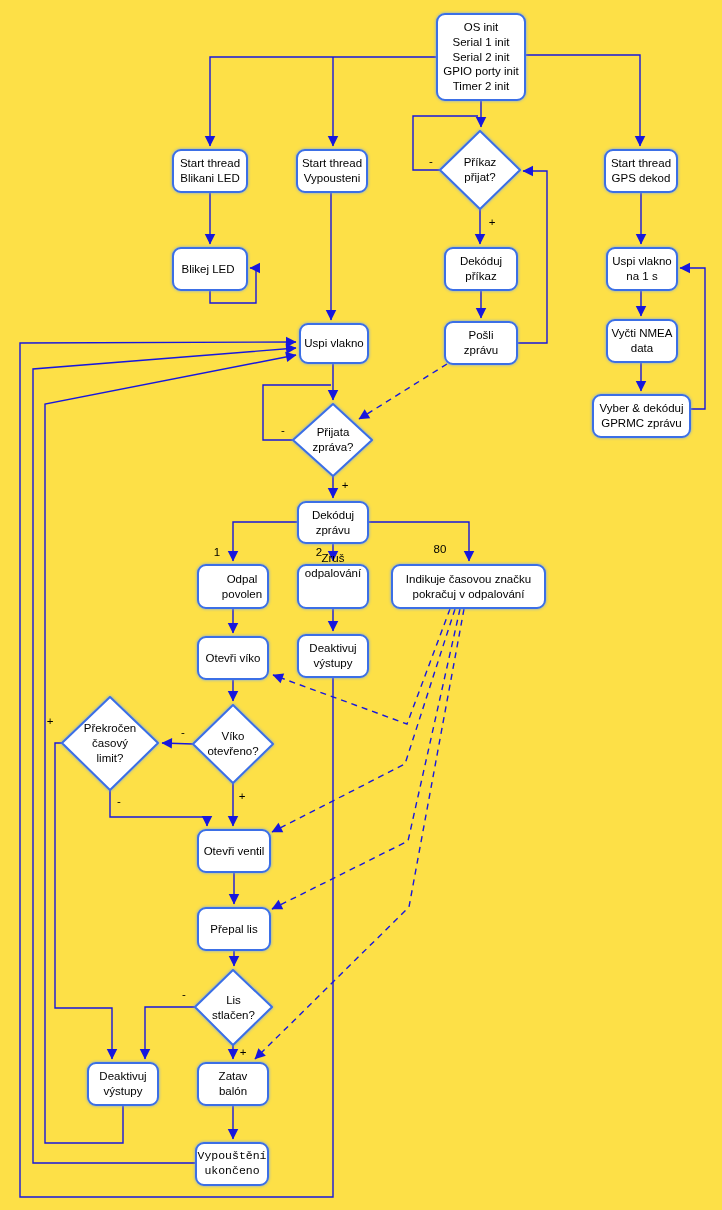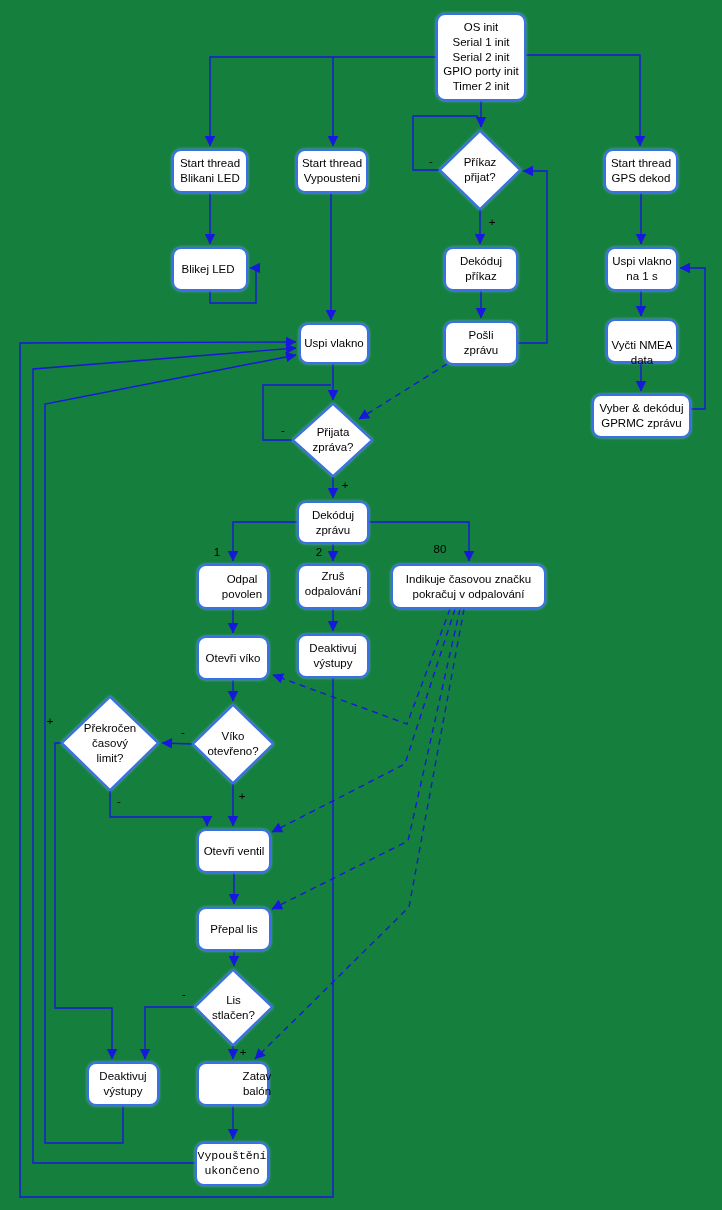--- a/index.html
+++ b/index.html
@@ -1,16 +1,16 @@
 <!DOCTYPE html>
 <html><head>
 <meta charset="utf-8">
 <style>
   html,body{margin:0;padding:0;background:#ffffff;}
-  .canvas{position:relative;width:722px;height:1210px;background:#15803d;overflow:hidden;
+  .canvas{position:relative;width:722px;height:1210px;background:#fde047;overflow:hidden;
           font-family:"Liberation Sans",sans-serif;}
   svg.wires{position:absolute;left:0;top:0;}
   .node{fill:#ffffff;stroke:#3b6fe6;stroke-width:2;filter:drop-shadow(0 0 1.5px rgba(110,160,245,.95));}
   .edge{fill:none;stroke:#1717dd;stroke-width:1.4;}
   .edge.dashed{stroke-dasharray:6 5;}
   .node-label{position:absolute;display:flex;align-items:center;justify-content:center;
               text-align:center;white-space:pre-line;font-size:11.5px;line-height:1.28;color:#000;}
   .edge-label{position:absolute;transform:translate(-50%,-50%);font-size:11.5px;color:#000;}
 </style>
 </head>
@@ -112,49 +112,49 @@
   <div class="node-label" style="left:605px;top:150px;width:72px;height:42px;">Start thread
 GPS dekod</div>
   <div class="node-label" style="left:173px;top:248px;width:70px;height:42px;">Blikej LED</div>
   <div class="node-label" style="left:445px;top:248px;width:72px;height:42px;">Dekóduj
 příkaz</div>
   <div class="node-label" style="left:607px;top:248px;width:70px;height:42px;">Uspi vlakno
 na 1 s</div>
   <div class="node-label" style="left:300px;top:324px;width:68px;height:39px;">Uspi vlakno</div>
   <div class="node-label" style="left:445px;top:322px;width:72px;height:42px;">Pošli
 zprávu</div>
-  <div class="node-label" style="left:607px;top:332px;width:70px;height:42px;">Vyčti NMEA
+  <div class="node-label" style="left:607px;top:320px;width:70px;height:42px;">Vyčti NMEA
 data</div>
   <div class="node-label" style="left:293px;top:404px;width:80px;height:72px;">Přijata
 zpráva?</div>
   <div class="node-label" style="left:593px;top:395px;width:97px;height:42px;">Vyber &amp; dekóduj
 GPRMC zprávu</div>
   <div class="node-label" style="left:298px;top:502px;width:70px;height:41px;">Dekóduj
 zprávu</div>
   <div class="node-label" style="left:198px;top:565px;width:70px;height:43px;padding-left:9px;">Odpal
 povolen</div>
-  <div class="node-label" style="left:298px;top:565px;width:70px;height:38px;text-align:center;">Zruš
+  <div class="node-label" style="left:298px;top:547px;width:70px;height:38px;text-align:center;">Zruš
 odpalování</div>
   <div class="node-label" style="left:392px;top:565px;width:153px;height:43px;">Indikuje časovou značku
 pokračuj v odpalování</div>
   <div class="node-label" style="left:198px;top:637px;width:70px;height:42px;">Otevři víko</div>
   <div class="node-label" style="left:298px;top:635px;width:70px;height:42px;">Deaktivuj
 výstupy</div>
   <div class="node-label" style="left:193px;top:705px;width:80px;height:78px;">Víko
 otevřeno?</div>
   <div class="node-label" style="left:62px;top:697px;width:96px;height:93px;">Překročen
 časový
 limit?</div>
   <div class="node-label" style="left:198px;top:830px;width:72px;height:42px;">Otevři ventil</div>
   <div class="node-label" style="left:198px;top:908px;width:72px;height:42px;">Přepal lis</div>
   <div class="node-label" style="left:195px;top:970px;width:77px;height:75px;">Lis
 stlačen?</div>
   <div class="node-label" style="left:88px;top:1063px;width:70px;height:42px;">Deaktivuj
 výstupy</div>
-  <div class="node-label" style="left:198px;top:1063px;width:70px;height:42px;margin-left:24px;">Zatav
+  <div class="node-label" style="left:198px;top:1063px;width:70px;height:42px;">Zatav
 balón</div>
   <div class="node-label" style="left:196px;top:1143px;width:72px;height:42px;font-family:Liberation Mono, monospace;">Vypouštění
 ukončeno</div>
 
   <span class="edge-label" style="left:431px;top:161px;">-</span>
   <span class="edge-label" style="left:492px;top:222px;">+</span>
   <span class="edge-label" style="left:283px;top:430px;">-</span>
   <span class="edge-label" style="left:345px;top:485px;">+</span>
   <span class="edge-label" style="left:217px;top:552px;">1</span>
   <span class="edge-label" style="left:319px;top:552px;">2</span>

